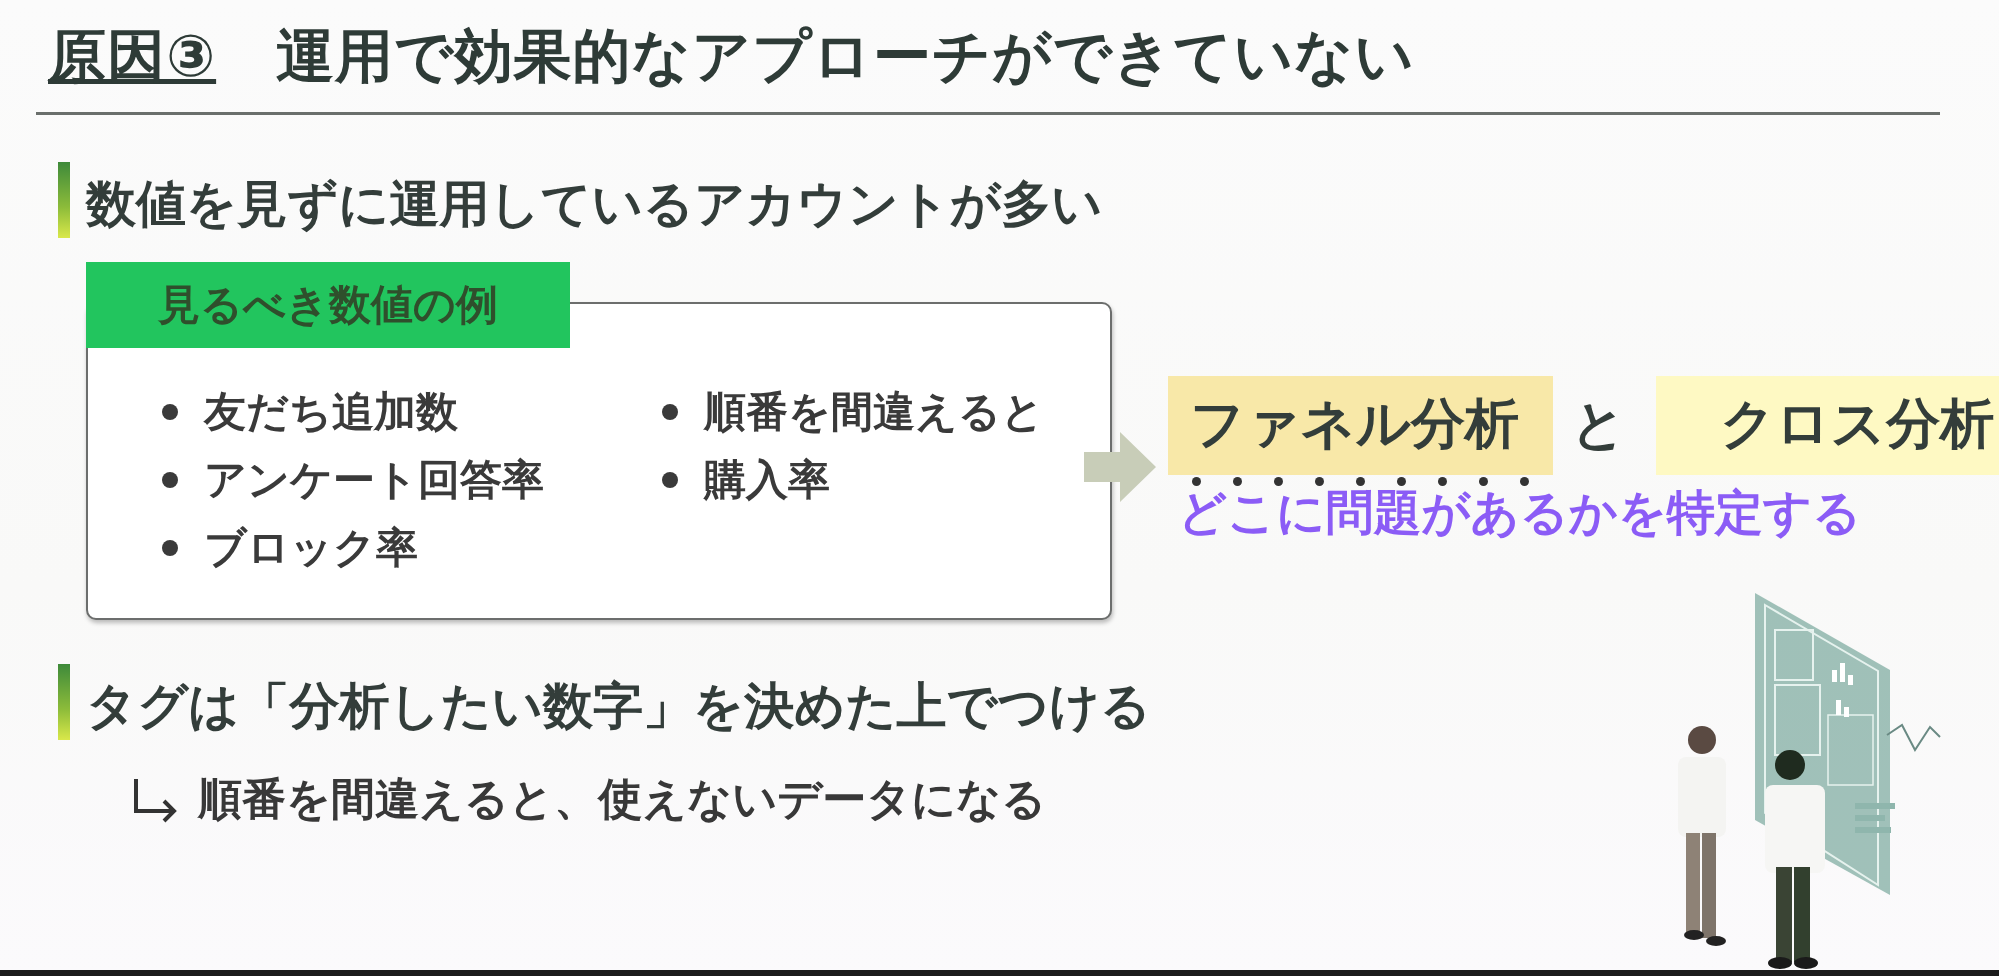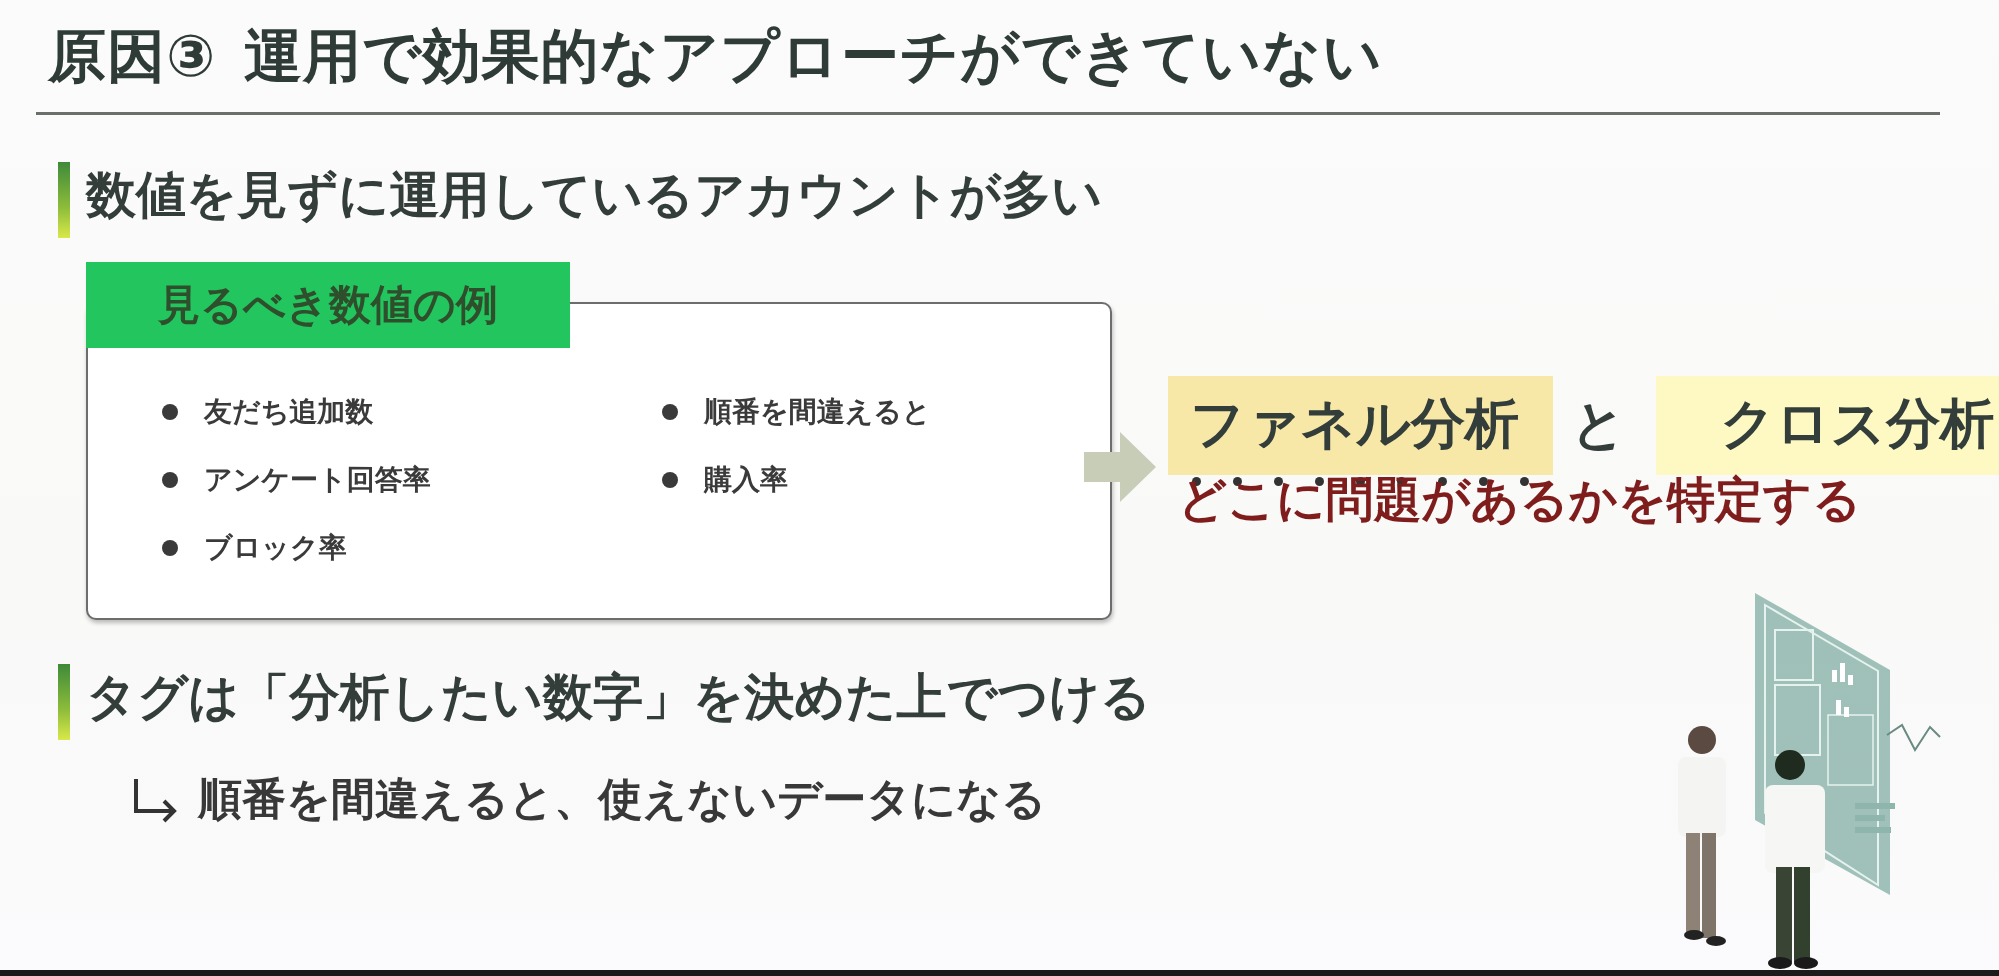--- a/index.html
+++ b/index.html
@@ -7,55 +7,55 @@
     width:1999px; height:976px; overflow:hidden; position:relative;
     background: linear-gradient(180deg,#fbfbfb 0%,#f9f9f8 60%,#fbfafc 100%);
     font-family: "DejaVu Sans", "Liberation Sans", sans-serif;
     color:#2f3a37;
   }
   .abs { position:absolute; }
   .title {
     left:48px; top:18px; font-size:58px; font-weight:bold; color:#2e3b37;
     letter-spacing:1px; white-space:nowrap;
   }
-  .title .num { margin-right:28px; }
+  .title .num { margin-right:60px;text-decoration:underline; }
   .rule { left:36px; top:112px; width:1904px; height:3px; background:#6a6f6c; }
   .heading {
     left:58px; font-size:50px; font-weight:bold; color:#333d3a; white-space:nowrap;
-    display:flex; align-items:flex-start;
+    display:flex; align-items:flex-end;
   }
   .heading .bar {
     width:12px; height:76px; margin-right:16px;
     background: linear-gradient(180deg,#3e8a3a 0%,#8dbc3a 60%,#d9e84a 100%);
   }
   .h1 { top:162px; }
   .h2 { top:664px; }
   .box {
     left:86px; top:302px; width:1022px; height:314px;
     border:2px solid #6c6e6d; border-radius:10px; background:#ffffff;
     box-shadow: 1px 3px 4px rgba(0,0,0,0.25);
   }
   .box-tab {
     left:86px; top:262px; width:484px; height:86px; background:#22c55e;
     display:flex; align-items:center; justify-content:center;
     font-size:42px; font-weight:bold; color:#2f4f2c;
   }
-  .list { font-size:28px; font-weight:bold; color:#3a3a3a; white-space:nowrap; }
+  .list { font-size:42px; font-weight:bold; color:#3a3a3a; white-space:nowrap; }
   .list .item { display:flex; align-items:center; height:68px; }
   .list .dot { width:16px; height:16px; border-radius:50%; background:#3a3a3a; margin-right:26px; }
   .col1 { left:162px; top:378px; }
   .col2 { left:662px; top:378px; }
   .arrow { left:1084px; top:432px; width:72px; height:70px; }
   .line1 { left:1168px; top:376px; font-size:54px; font-weight:bold; color:#333d3a; display:flex; align-items:center; white-space:nowrap; }
   .hl { background:#f8e8a8; padding:12px 34px 14px 22px; }
   .hl2 { background:#fef9c3; padding:12px 34px 14px 64px;margin-left:12px; }
   .line1 .mid { margin:0 18px; }
   .dots { left:1192px; top:477px; display:flex; gap:32px; }
   .dots span { width:9px; height:9px; border-radius:50%; background:#333; display:block; }
-  .line2 { left:1178px; top:468px; font-size:48px; font-weight:bold; color:#7f1d1d; white-space:nowrap; }
+  .line2 { left:1178px; top:481px; font-size:48px; font-weight:bold; color:#8b5cf6; white-space:nowrap; }
   .sub { left:130px; top:770px; font-size:44px; font-weight:bold; color:#383838; display:flex; align-items:center; white-space:nowrap;text-align:right; }
   .sub svg { margin-right:18px; }
   .illus { left:1650px; top:575px; width:345px; height:400px; }
   .bottom-bar { left:0; top:970px; width:1999px; height:6px; background:#1b1b1b; }
 </style>
 </head>
 <body>
 
 <div class="abs title">
   <span class="num">原因③</span><span>運用で効果的なアプローチができていない</span>

